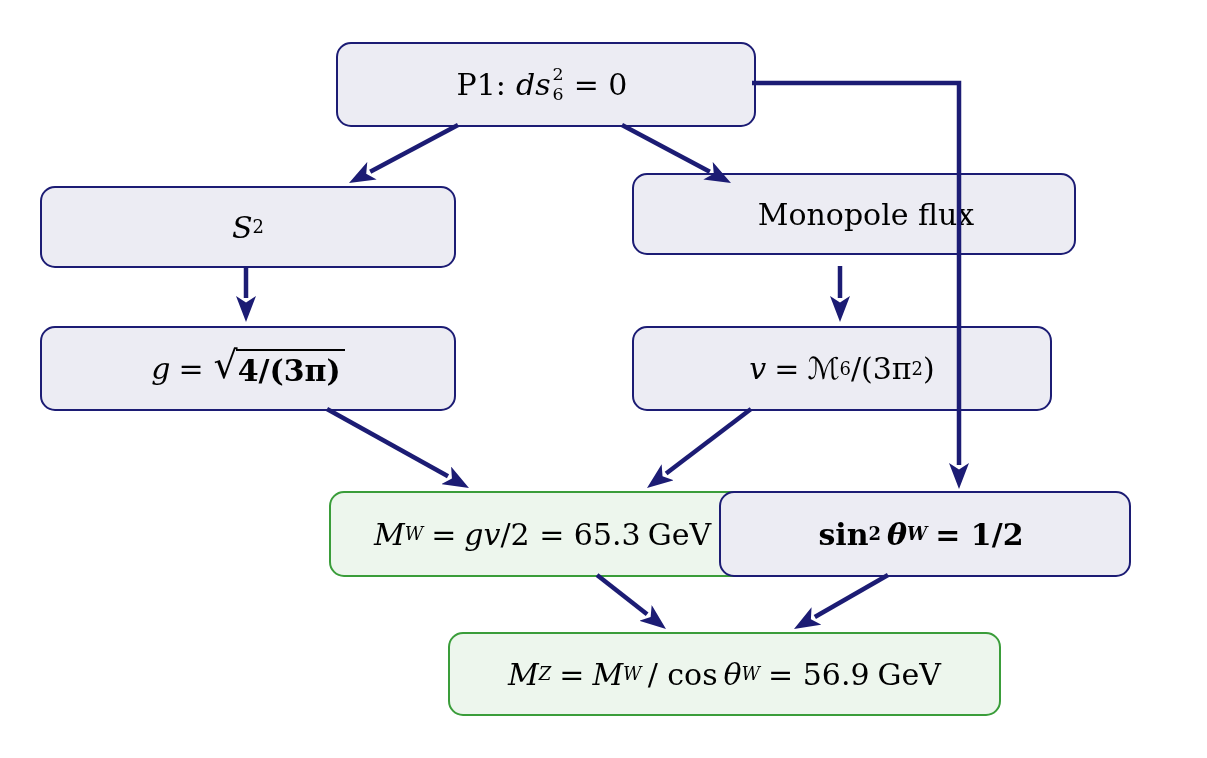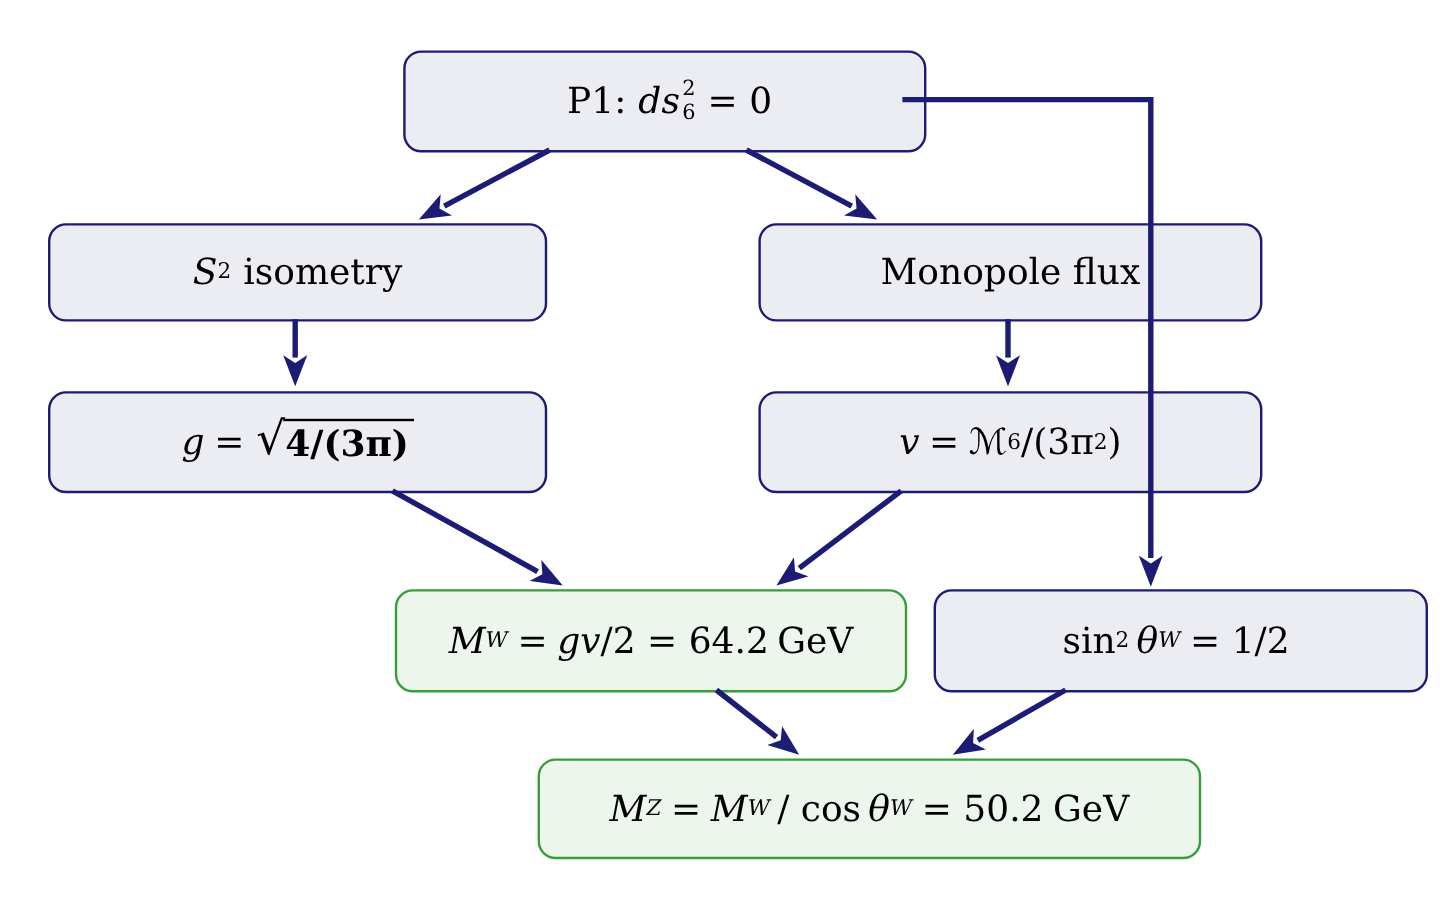--- a/index.html
+++ b/index.html
@@ -26,37 +26,36 @@
   .sqrt{display:inline-flex;align-items:flex-start;margin-left:2px;}
   .rad{font-size:1.26em;line-height:0.88;}
   .radicand{border-top:2.5px solid #000;padding:2px 4px 0 2px;margin-left:-2px;font-weight:bold;}
   .mcal{font-family:"DejaVu Serif","DejaVu Sans",serif;font-style:italic;}
 </style>
 </head>
 <body>
 
 <div class="canvas">
 
-  <div class="node" style="left:336px;top:42px;width:416px;height:81px;padding-left:16px;">
+  <div class="node" style="left:336px;top:42px;width:416px;height:81px;">
     <span>P1:</span>
       <span class="it gap">ds</span>
       <span class="supsub">
         <span>2</span>
         <span>6</span>
       </span>
       <span class="eq">= 0</span>
   </div>
 
   <div class="node" style="left:40px;top:186px;width:412px;height:78px;">
     <span class="it">S</span>
       <sup class="sp">2</sup>
-      <span class="gap">isometry</span>
   </div>
 
-  <div class="node" style="left:632px;top:186px;width:416px;height:78px;">
+  <div class="node" style="left:632px;top:173px;width:416px;height:78px;padding-left:24px;">
     <span>Monopole flux</span>
   </div>
 
   <div class="node" style="left:40px;top:326px;width:412px;height:81px;">
     <span class="it">g</span>
       <span class="eq">=</span>
       <span class="sqrt">
         <span class="rad">√</span>
         <span class="radicand">4/(3π)</span>
       </span>
@@ -70,42 +69,42 @@
       <span>/(3π</span>
       <sup class="sp">2</sup>
       <span>)</span>
   </div>
 
   <div class="node green" style="left:329px;top:491px;width:423px;height:82px;">
     <span class="it">M</span>
       <sub class="sb it">W</sub>
       <span class="eq">=</span>
       <span class="it">gv</span>
-      <span>/2 = 64.2</span>
+      <span>/2 = 65.3</span>
       <span class="unit">GeV</span>
   </div>
 
-  <div class="node" style="left:778px;top:491px;width:408px;height:82px;">
+  <div class="node" style="left:719px;top:491px;width:408px;height:82px;font-weight:bold;">
     <span>sin</span>
       <sup class="sp">2</sup>
       <span class="it sgap">θ</span>
       <sub class="sb it">W</sub>
       <span class="eq">= 1/2</span>
   </div>
 
   <div class="node green" style="left:448px;top:632px;width:549px;height:80px;">
     <span class="it">M</span>
       <sub class="sb it">Z</sub>
       <span class="eq">=</span>
       <span class="it">M</span>
       <sub class="sb it">W</sub>
       <span class="sgap">/ cos</span>
       <span class="it sgap">θ</span>
       <sub class="sb it">W</sub>
-      <span class="eq">= 50.2</span>
+      <span class="eq">= 56.9</span>
       <span>GeV</span>
   </div>
 
   <svg class="edges" viewBox="0 0 1207 758" xmlns="http://www.w3.org/2000/svg">
     <defs>
       <marker id="ah" viewBox="0 0 26 20" refX="2" refY="10" markerWidth="26" markerHeight="20" markerUnits="userSpaceOnUse" orient="auto">
         <path d="M0,0 L26,10 L0,20 L6.5,10 Z" fill="#1c1c74"></path>
       </marker>
     </defs>
     <g stroke="#1c1c74" stroke-width="4.5" fill="none">

